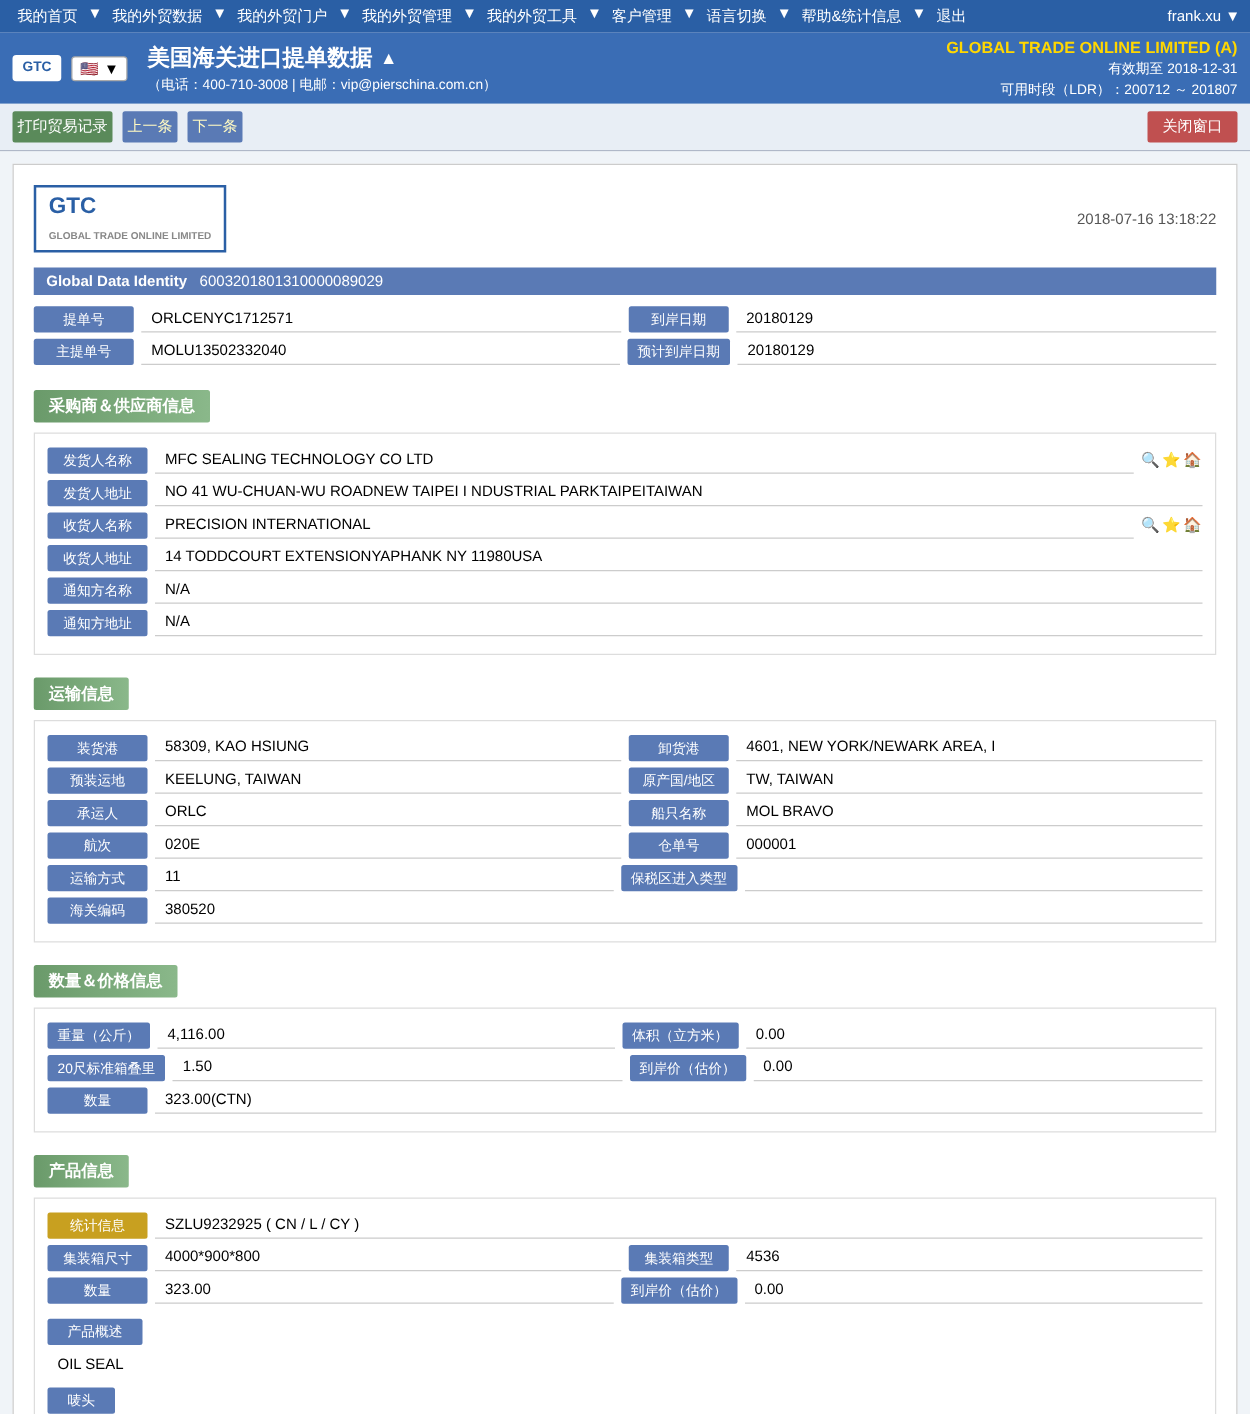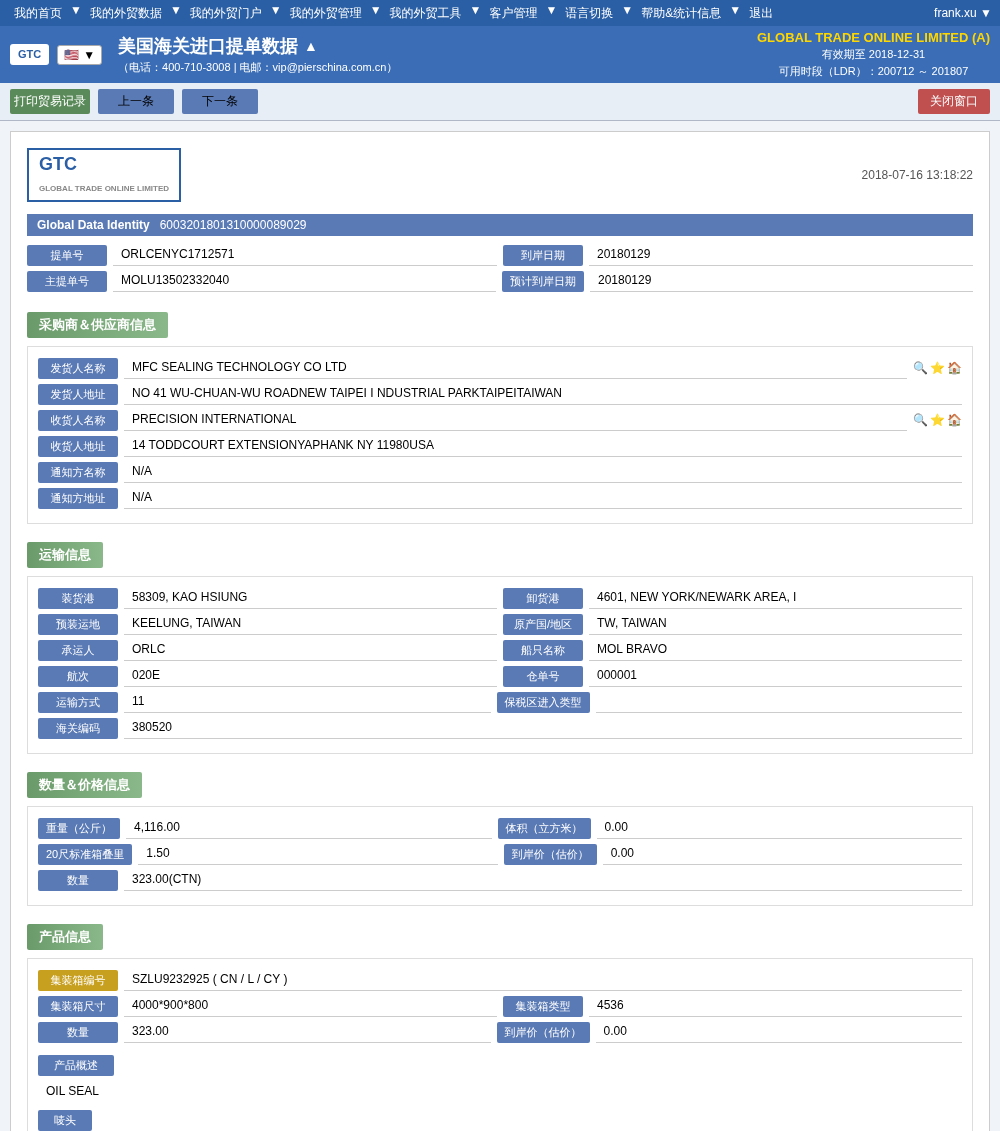--- a/index.html
+++ b/index.html
@@ -12,28 +12,28 @@
     .top-nav-right { font-size: 12px; color: white; }
 
     
     .header { background: #3a6db5; display: flex; align-items: center; justify-content: space-between; padding: 4px 10px; }
     .logo-area { display: flex; align-items: center; gap: 8px; }
     .logo-box { background: white; padding: 4px 8px; border-radius: 3px; }
     .logo-text { color: #2a5fa5; font-weight: bold; font-size: 11px; line-height: 1.2; }
     .flag-area { display: flex; align-items: center; gap: 4px; background: white; border: 1px solid #aaa; padding: 2px 6px; border-radius: 3px; font-size: 12px; cursor: pointer; }
     .site-title { color: white; font-size: 18px; font-weight: bold; }
     .contact-info { color: white; font-size: 11px; margin-top: 2px; }
-    .account-info { text-align: center; margin-left: 44px; }
+    .account-info { text-align: right; margin-left: 44px; }
     .company-name { color: #ffd700; font-size: 13px; font-weight: bold; }
     .account-details { color: white; font-size: 11px; margin-top: 2px; }
 
     
     .toolbar { background: #e8eef5; padding: 6px 10px; display: flex; align-items: center; gap: 8px; border-bottom: 1px solid #b0b8c8; }
     .btn-print { background: #5a8a5a; color: white; border: none; padding: 4px 4px; font-size: 12px; cursor: pointer; border-radius: 2px; }
-    .btn-nav { background: #5a7ab5; color: #000000; border: none; padding: 4px 20px; font-size: 12px; cursor: pointer; border-radius: 2px; }
+    .btn-nav { background: #5a7ab5; color: #fef9c3; border: none; padding: 4px 4px; font-size: 12px; cursor: pointer; border-radius: 2px; }
     .btn-close { background: #c05050; color: white; border: none; padding: 4px 12px; font-size: 12px; cursor: pointer; border-radius: 2px; margin-left: auto; }
 
     
     .main-content { background: #f0f4f8; margin: 0; padding: 10px; }
     .document { background: white; border: 1px solid #ccc; padding: 16px; margin: 0; }
 
     
     .doc-header { display: flex; justify-content: space-between; align-items: center; margin-bottom: 12px; }
     .doc-logo { }
     .doc-date { color: #555; font-size: 12px; }
@@ -265,21 +265,21 @@
           <span class="field-value">323.00(CTN)</span>
         </div>
       </div>
     </div>
 
     <div style="margin-top:6px;">
       <div class="section-header">产品信息</div>
       <div class="section-wrapper">
 
         <div class="field-row">
-          <span class="field-label" style="background:#c8a020; color:white;">集装箱编号</span>
+          <span class="field-label" style="background:#c8a020; color:white;">统计信息</span>
           <span class="field-value">SZLU9232925 ( CN / L / CY )</span>
         </div>
 
         <div class="field-row">
           <span class="field-label">集装箱尺寸</span>
           <span class="field-value">4000*900*800</span>
           <span class="field-label">集装箱类型</span>
           <span class="field-value">4536</span>
         </div>
 

